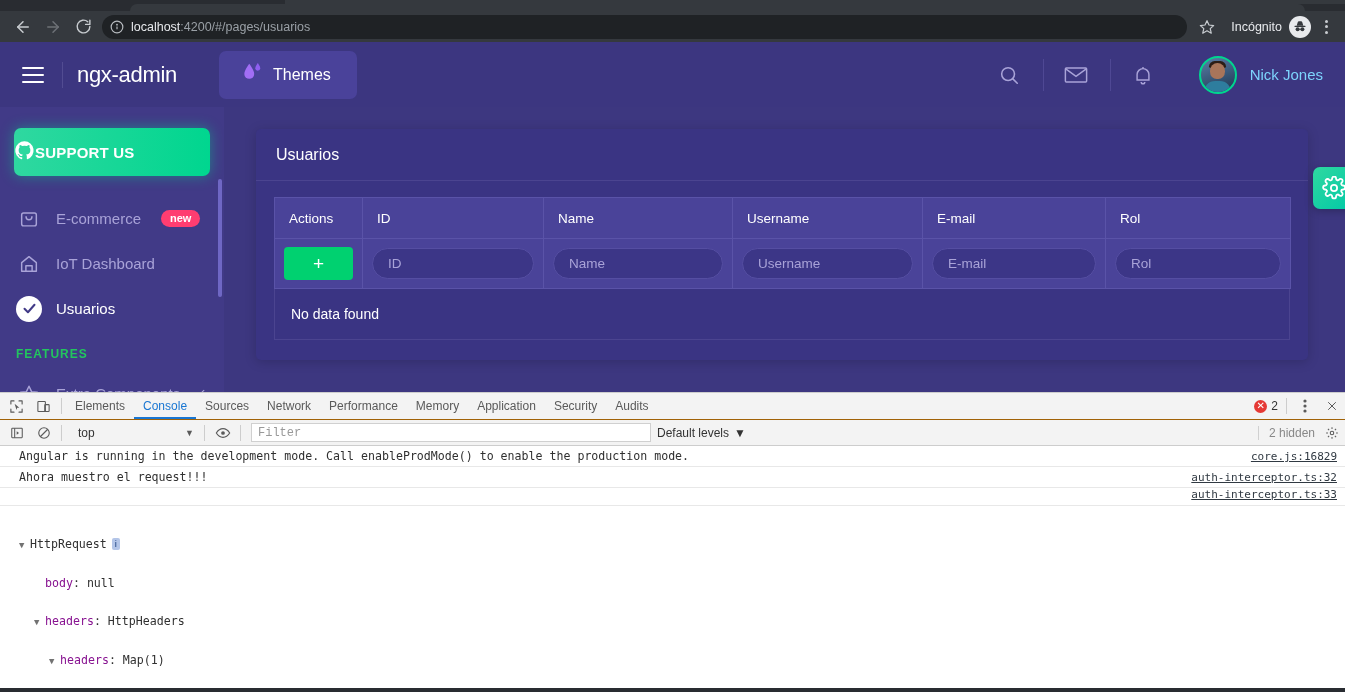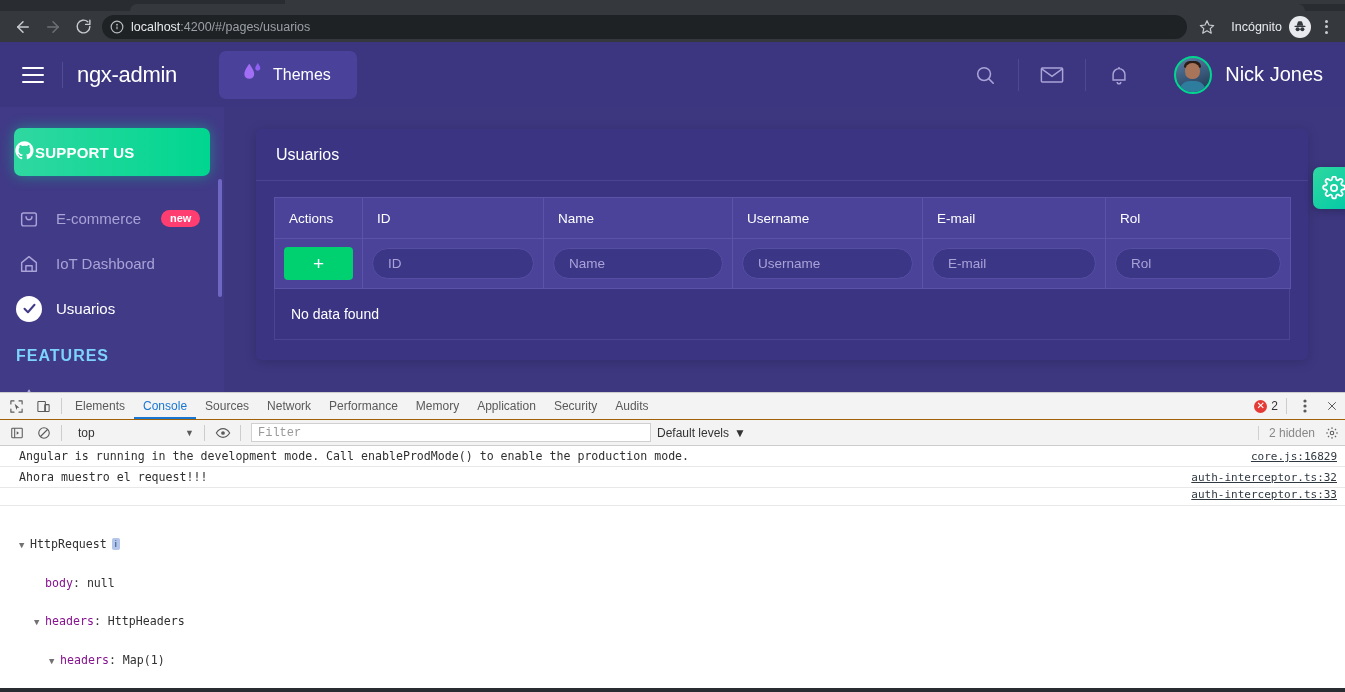--- a/index.html
+++ b/index.html
@@ -91,21 +91,21 @@
     width: 38px; height: 38px; border-radius: 50%; border: 2.5px solid #00d68f;
     background: linear-gradient(160deg,#5d7fa8 0%,#3e5e80 45%,#1d3450 100%);
     position: relative; overflow: hidden;
   }
   .user-avatar .face { position: absolute; left: 9px; top: 5px; width: 15px; height: 16px;
     border-radius: 50% 50% 45% 45%; background: #a8755a; }
   .user-avatar .hair { position: absolute; left: 8px; top: 3px; width: 17px; height: 7px;
     border-radius: 8px 8px 2px 2px; background: #2b1d16; }
   .user-avatar .body { position: absolute; left: 3px; bottom: -2px; width: 27px; height: 13px;
     border-radius: 11px 11px 0 0; background: #2e7d9e; }
-  .user-name { font-size: 20px; color: #ffffff; }
+  .user-name { font-size: 15px; color: #7dd3fc; }
 
   
   .app-body { display: flex; height: 285px; }
   .sidebar {
     width: 224px; background: #413a87; position: relative; flex: none;
     overflow: hidden; padding-top: 13px;
   }
   .support-btn {
     margin: 8px 14px 0 14px; height: 48px; border-radius: 7px;
     background: linear-gradient(90deg,#2fd8a0 0%,#00d68f 100%);
@@ -123,21 +123,21 @@
   .menu-item.active .mi-label { color: #ffffff; }
   .badge-new {
     background: #ff3d71; color: #ffffff; font-size: 11px; font-weight: bold;
     border-radius: 9px; padding: 2px 9px 3px; margin-left: 6px;
   }
   .check-circle {
     width: 26px; height: 26px; border-radius: 50%; background: #ffffff;
     display: flex; align-items: center; justify-content: center;
   }
   .menu-section {
-    font-size: 16px; font-weight: bold; color: #7dd3fc; letter-spacing: 1px;
+    font-size: 12px; font-weight: bold; color: #22c55e; letter-spacing: 1px;
     padding: 16px 16px 10px 16px;
   }
   .menu-item .chev { margin-left: auto; color: #a9a3d8; }
   .sidebar-scroll {
     position: absolute; right: 2px; top: 72px; width: 4px; height: 118px;
     background: #6f67c4; border-radius: 2px;
   }
 
   
   .content { flex: 1; position: relative; padding: 22px 22px 0 32px; overflow: hidden; }

